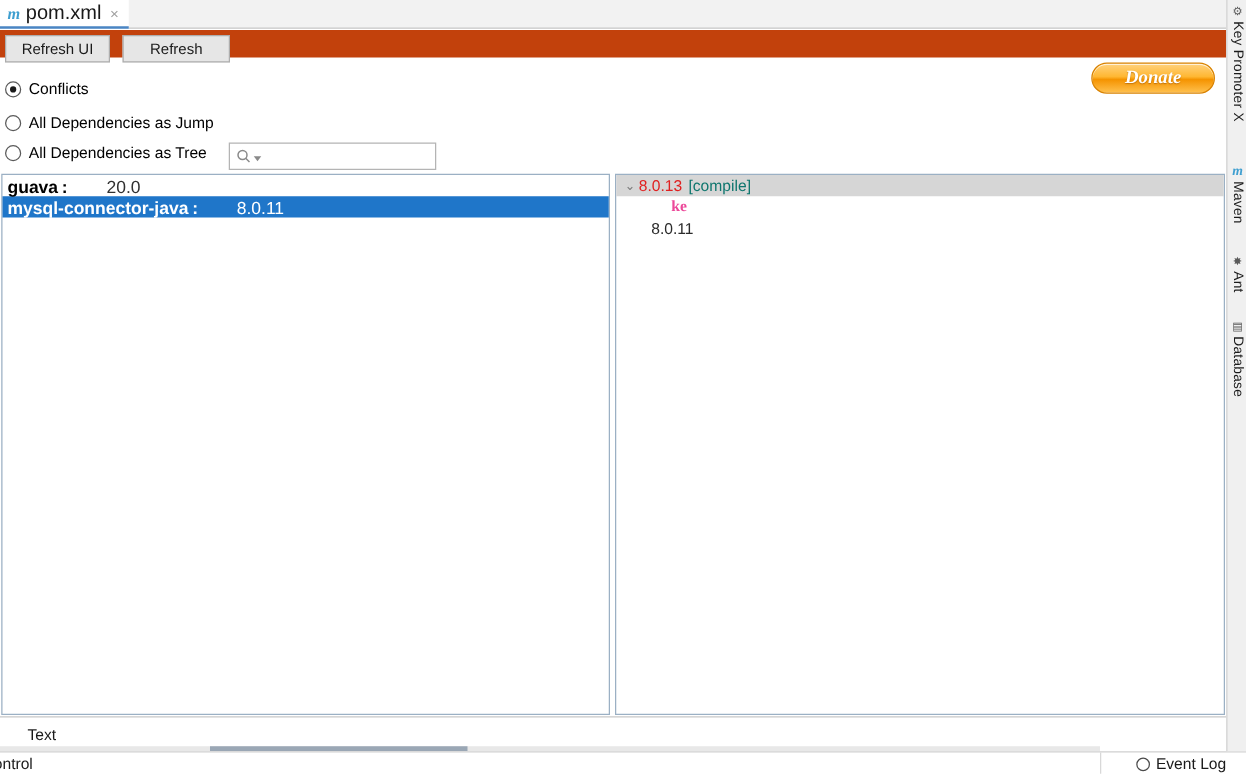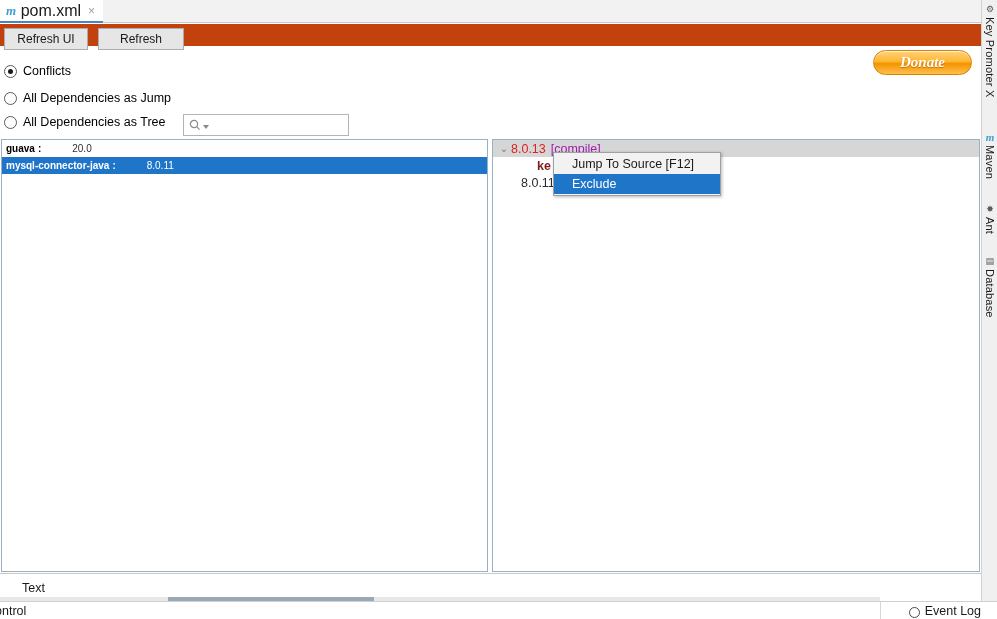--- a/index.html
+++ b/index.html
@@ -183,21 +183,21 @@
     border: 1px solid #a9b7c6;
   }
   #panel-left { left: 1px; width: 487px; border-color: #9bb0c4; }
   #panel-right { left: 492px; width: 488px; border-color: #9bb0c4; }
 
   .list-row {
     height: 17px;
     display: flex;
     align-items: center;
     padding-left: 4px;
-    font-size: 10px;
+    font-size: 14px;
     white-space: nowrap;
   }
   .list-row.selected { background: #1f76c9; color: #ffffff; }
   .art-name { font-weight: bold; }
   .art-sep { font-weight: bold; margin: 0 3px; }
   .art-ver { color: #303030; margin-left: 28px; }
   .list-row.selected .art-ver { color: #ffffff; }
 
   
   .tree-row {
@@ -213,22 +213,22 @@
   #tree-row-2 { padding-left: 22px; }
   .chevron {
     width: 14px;
     color: #7a7a7a;
     font-size: 10px;
     display: inline-block;
     text-align: center;
     flex: 0 0 auto;
   }
   .red { color: #e02020; }
-  .compile { color: #a21caf; }
-  .bold { font-weight: bold; color: #7f1d1d; }
+  .compile { color: #0f766e; }
+  .bold { font-weight: bold; color: #ec4899; font-family: Liberation Serif, serif; }
   .grayver { color: #2b2b2b; }
 
   
   .ctxmenu {
     position: absolute;
     left: 553px; top: 152px;
     width: 168px;
     background: #f2f2f2;
     border: 1px solid #a0a0a0;
     box-shadow: 1px 1px 3px rgba(0,0,0,0.28);
@@ -279,21 +279,21 @@
   .status-left {
     position: absolute;
     left: -5px; top: 2px;
     font-size: 12.5px;
     color: #1a1a1a;
   }
   .status-right {
     position: absolute;
     right: 16px; top: 2px;
     display: flex;
-    align-items: flex-end;
+    align-items: center;
     gap: 5px;
     font-size: 12.5px;
     color: #1a1a1a;
   }
   .evt-circle {
     width: 11px; height: 11px;
     border: 1px solid #4a4a4a;
     border-radius: 50%;
   }
   .status-divider {
@@ -429,24 +429,20 @@
       <span class="compile" style="margin-left:5px;">[compile]</span>
     </div>
     <div class="tree-row" id="tree-row-1">
       <span class="bold" style="margin-left:22px;">ke</span>
     </div>
     <div class="tree-row" id="tree-row-2">
       <span class="grayver" style="margin-left:6px;">8.0.11</span>
     </div>
   </div>
 
-  <div class="ctxmenu">
-    <div class="ctxitem">Jump To Source [F12]</div>
-    <div class="ctxitem highlight">Exclude</div>
-  </div>
 
   <div class="bottomtabs">
     <div class="btab" id="btab-text">Text</div>
   </div>
 
   <div class="scroll-bottom-track"></div>
   <div class="scroll-bottom-thumb"></div>
 
   <div class="statusbar">
     <div class="status-divider"></div>

